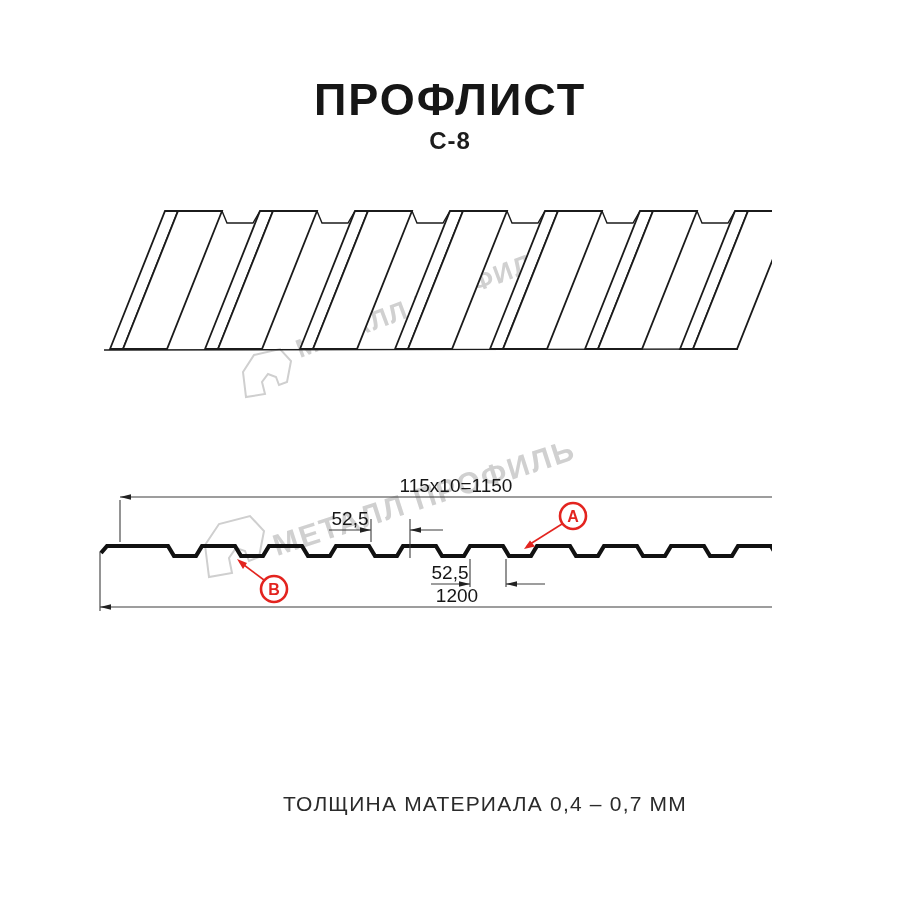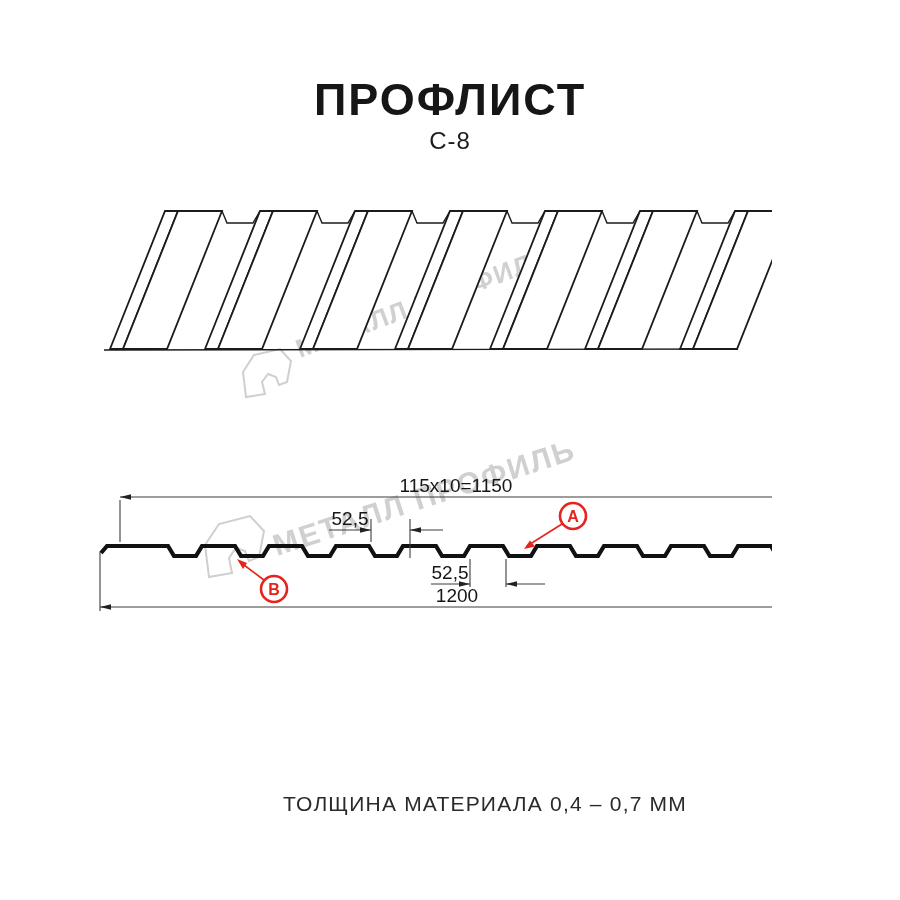--- a/index.html
+++ b/index.html
@@ -7,21 +7,21 @@
     position:relative;width:772px;height:900px;background:#ffffff;overflow:hidden;
     font-family:"Liberation Sans", sans-serif;
   }
   .abs{position:absolute;}
   #page-title{
     left:0;top:74px;width:900px;text-align:center;
     font-size:45px;font-weight:700;letter-spacing:2px;color:#161616;
   }
   #page-subtitle{
     left:0;top:127px;width:900px;text-align:center;
-    font-size:24px;font-weight:400;letter-spacing:1px;color:#1c1c1c;
+    font-size:24px;font-weight:700;letter-spacing:1px;color:#1c1c1c;
   }
   #footer-note{
     left:0;top:792px;width:900px;text-align:center;
     font-size:21px;font-weight:500;letter-spacing:1.2px;color:#2a2a2a;margin-left:35px;
   }
   svg{position:absolute;left:0;top:0;}
   .sheet-line{fill:#ffffff;stroke:#1b1b1b;stroke-width:1.8;stroke-linejoin:miter;}
   .sheet-thin{fill:none;stroke:#1b1b1b;stroke-width:1.4;}
   .wm-text{fill:#d0d0d0;font-weight:700;}
   .wm-logo{fill:none;stroke:#cfcfcf;stroke-width:2;}

